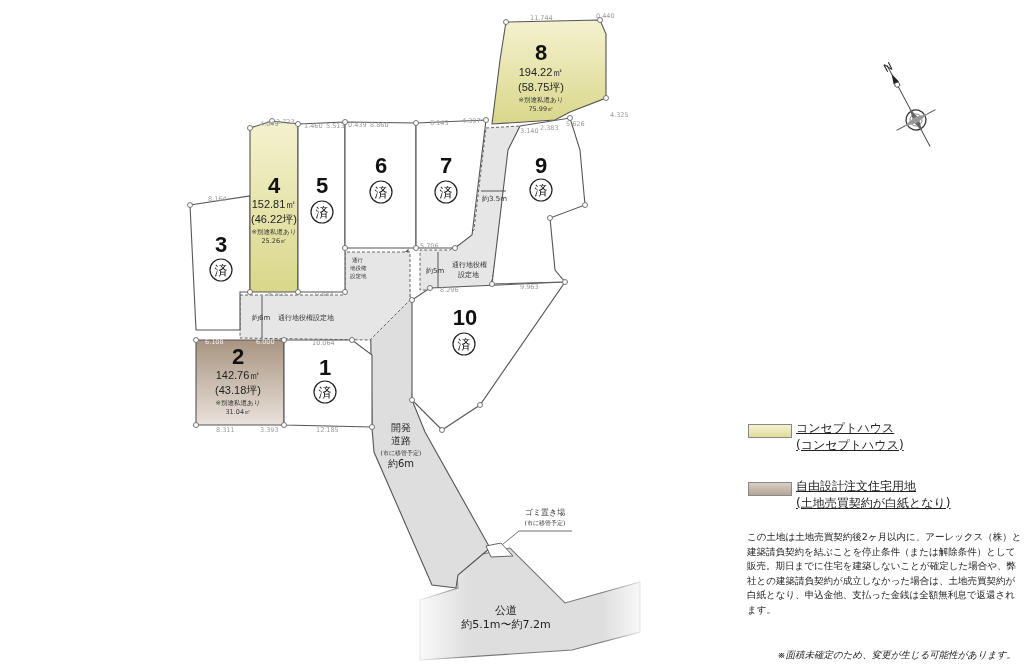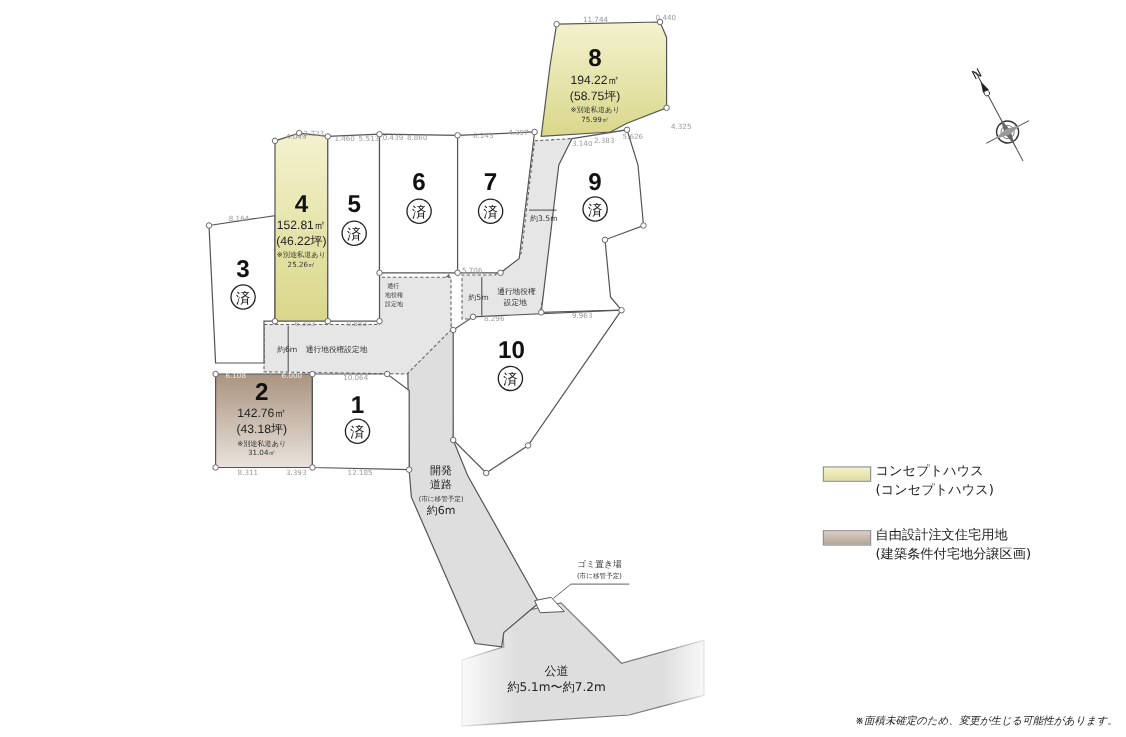--- a/index.html
+++ b/index.html
@@ -15,21 +15,21 @@
   .lotnum{font-size:22px;font-weight:bold;fill:#111;font-family:"Liberation Sans",sans-serif;}
   .area{font-size:11px;fill:#222;font-family:"Liberation Sans",sans-serif;}
   .note{font-size:6.5px;fill:#333;}
   .sold-c{fill:#fff;stroke:#222;stroke-width:1.2;}
   .sold-t{font-size:13px;fill:#111;}
   .label-sm{font-size:7px;fill:#333;}
   .label-md{font-size:10px;fill:#222;}
   .label-road{font-size:11px;fill:#222;}
   .legend{position:absolute;left:748px;}
   .legend-swatch{position:absolute;left:0;width:42px;height:12px;border:1px solid #888;}
-  .legend-text{position:absolute;left:48px;font-size:12px;line-height:17px;color:#222;white-space:nowrap;}
+  .legend-text{position:absolute;left:48px;font-size:12px;line-height:17px;color:#222;white-space:nowrap;text-decoration:underline;}
   .notes{position:absolute;left:747px;top:530px;width:275px;font-size:9.5px;line-height:14.5px;color:#222;}
   .notes .title{display:block;}
   .footnote{position:absolute;right:8px;top:649px;font-size:9.5px;color:#222;font-style:italic;}
 </style>
 </head>
 <body>
 
 <svg id="plan" viewBox="0 0 1024 670" xmlns="http://www.w3.org/2000/svg">
   <defs>
     <linearGradient id="gConcept" x1="0" y1="0" x2="0" y2="1">
@@ -250,19 +250,20 @@
   <div class="legend-swatch" style="top:4px;background:linear-gradient(#f4f2cf,#e0dd9c);"></div>
   <div class="legend-text" style="top:0;">
     <div>コンセプトハウス</div>
     <div>(コンセプトハウス)</div>
   </div>
 </div>
 <div class="legend" style="top:478px;">
   <div class="legend-swatch" style="top:4px;background:linear-gradient(#d8cfc6,#b5a595);"></div>
   <div class="legend-text" style="top:0;">
     <div>自由設計注文住宅用地</div>
-    <div>(建築条件付宅地分譲区画)</div>
+    <div>(土地売買契約が白紙となり)</div>
   </div>
 </div>
 
 <div class="notes">
+  <span>この土地は土地売買契約後2ヶ月以内に、アーレックス（株）と建築請負契約を結ぶことを停止条件（または解除条件）として販売。期日までに住宅を建築しないことが確定した場合や、弊社との建築請負契約が成立しなかった場合は、土地売買契約が白紙となり、申込金他、支払った金銭は全額無利息で返還されます。</span>
 </div>
 <div class="footnote">※面積未確定のため、変更が生じる可能性があります。</div>
 
 </body></html>

